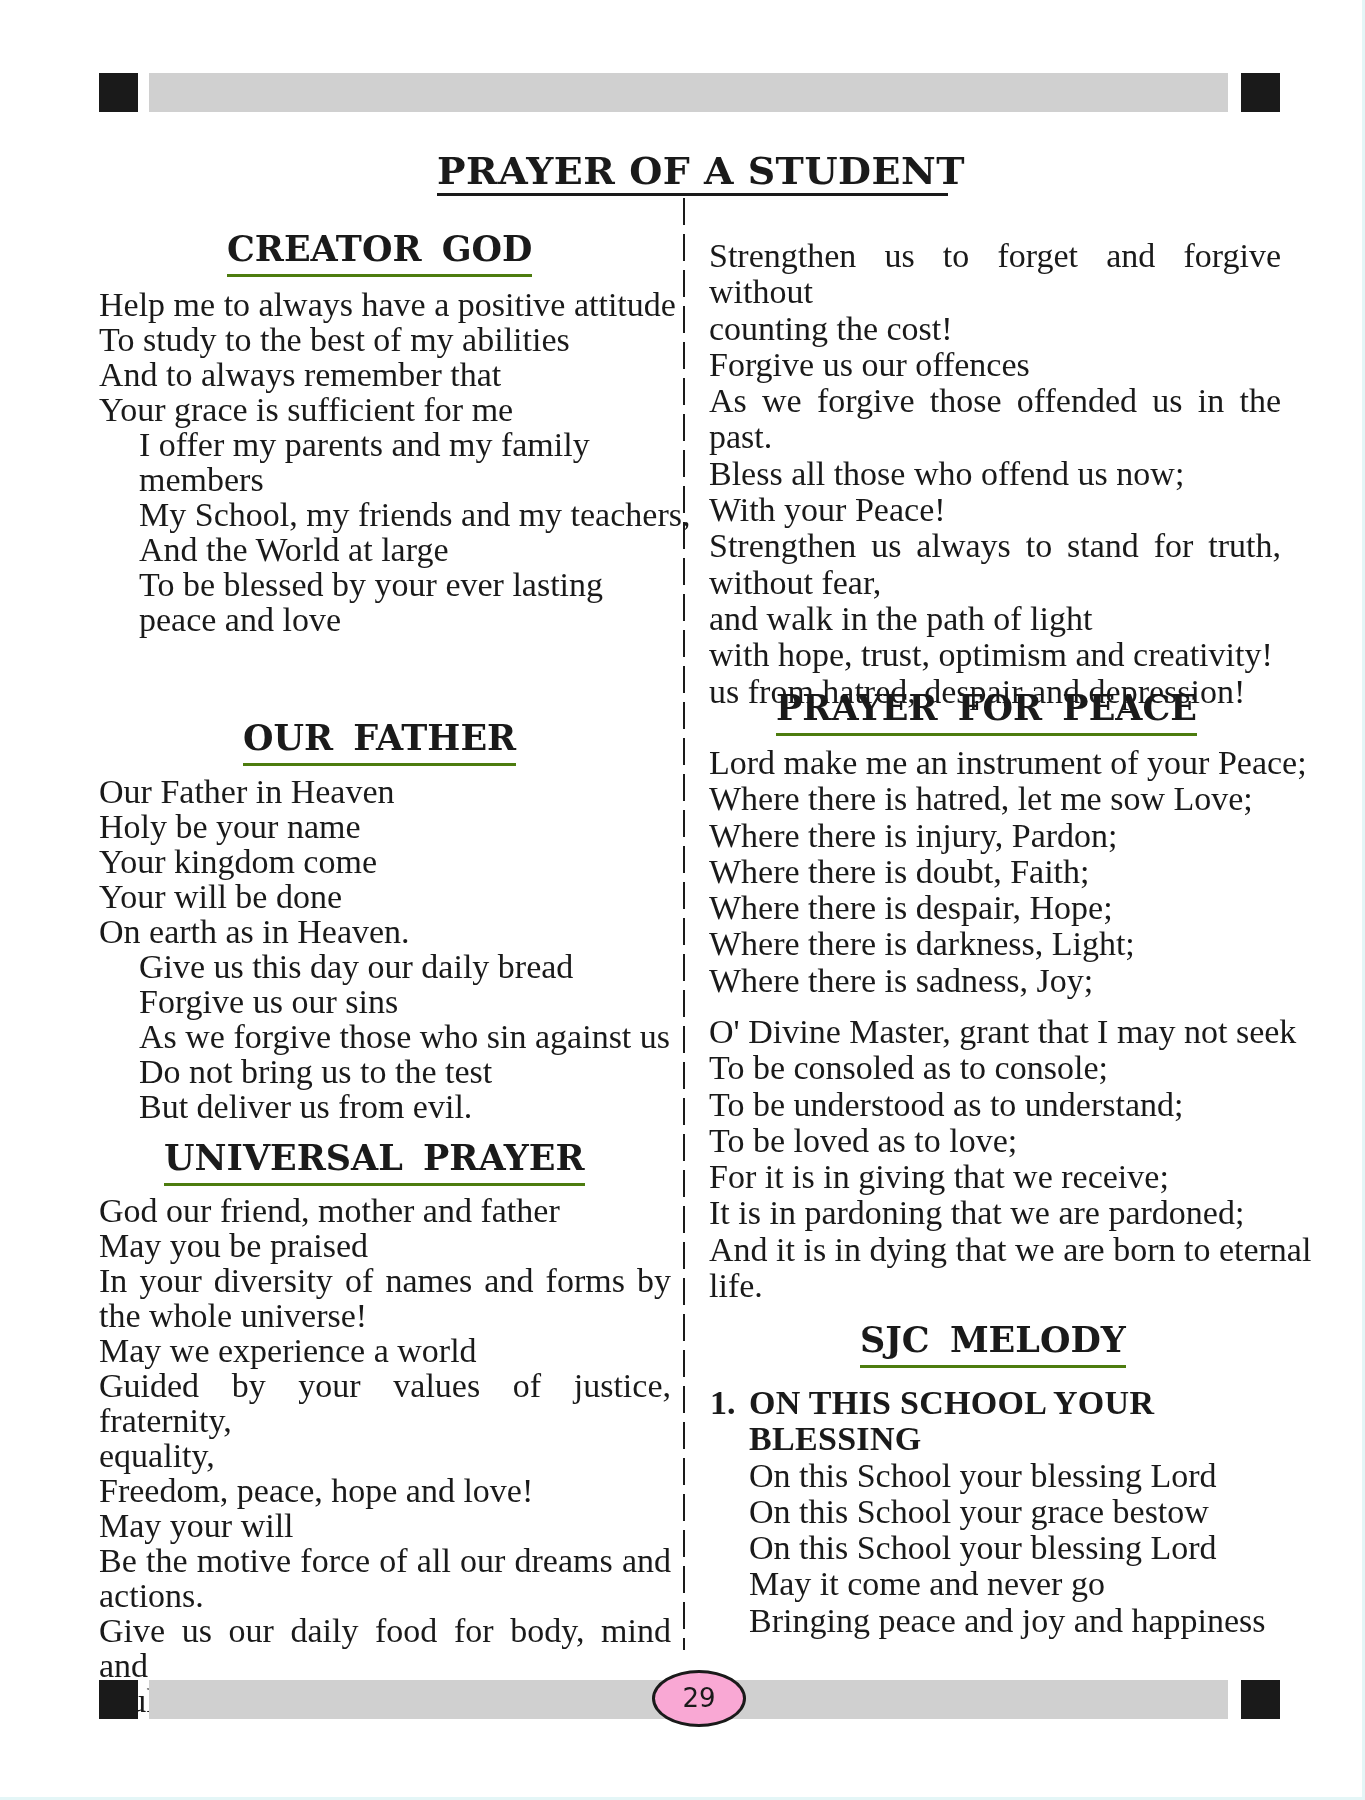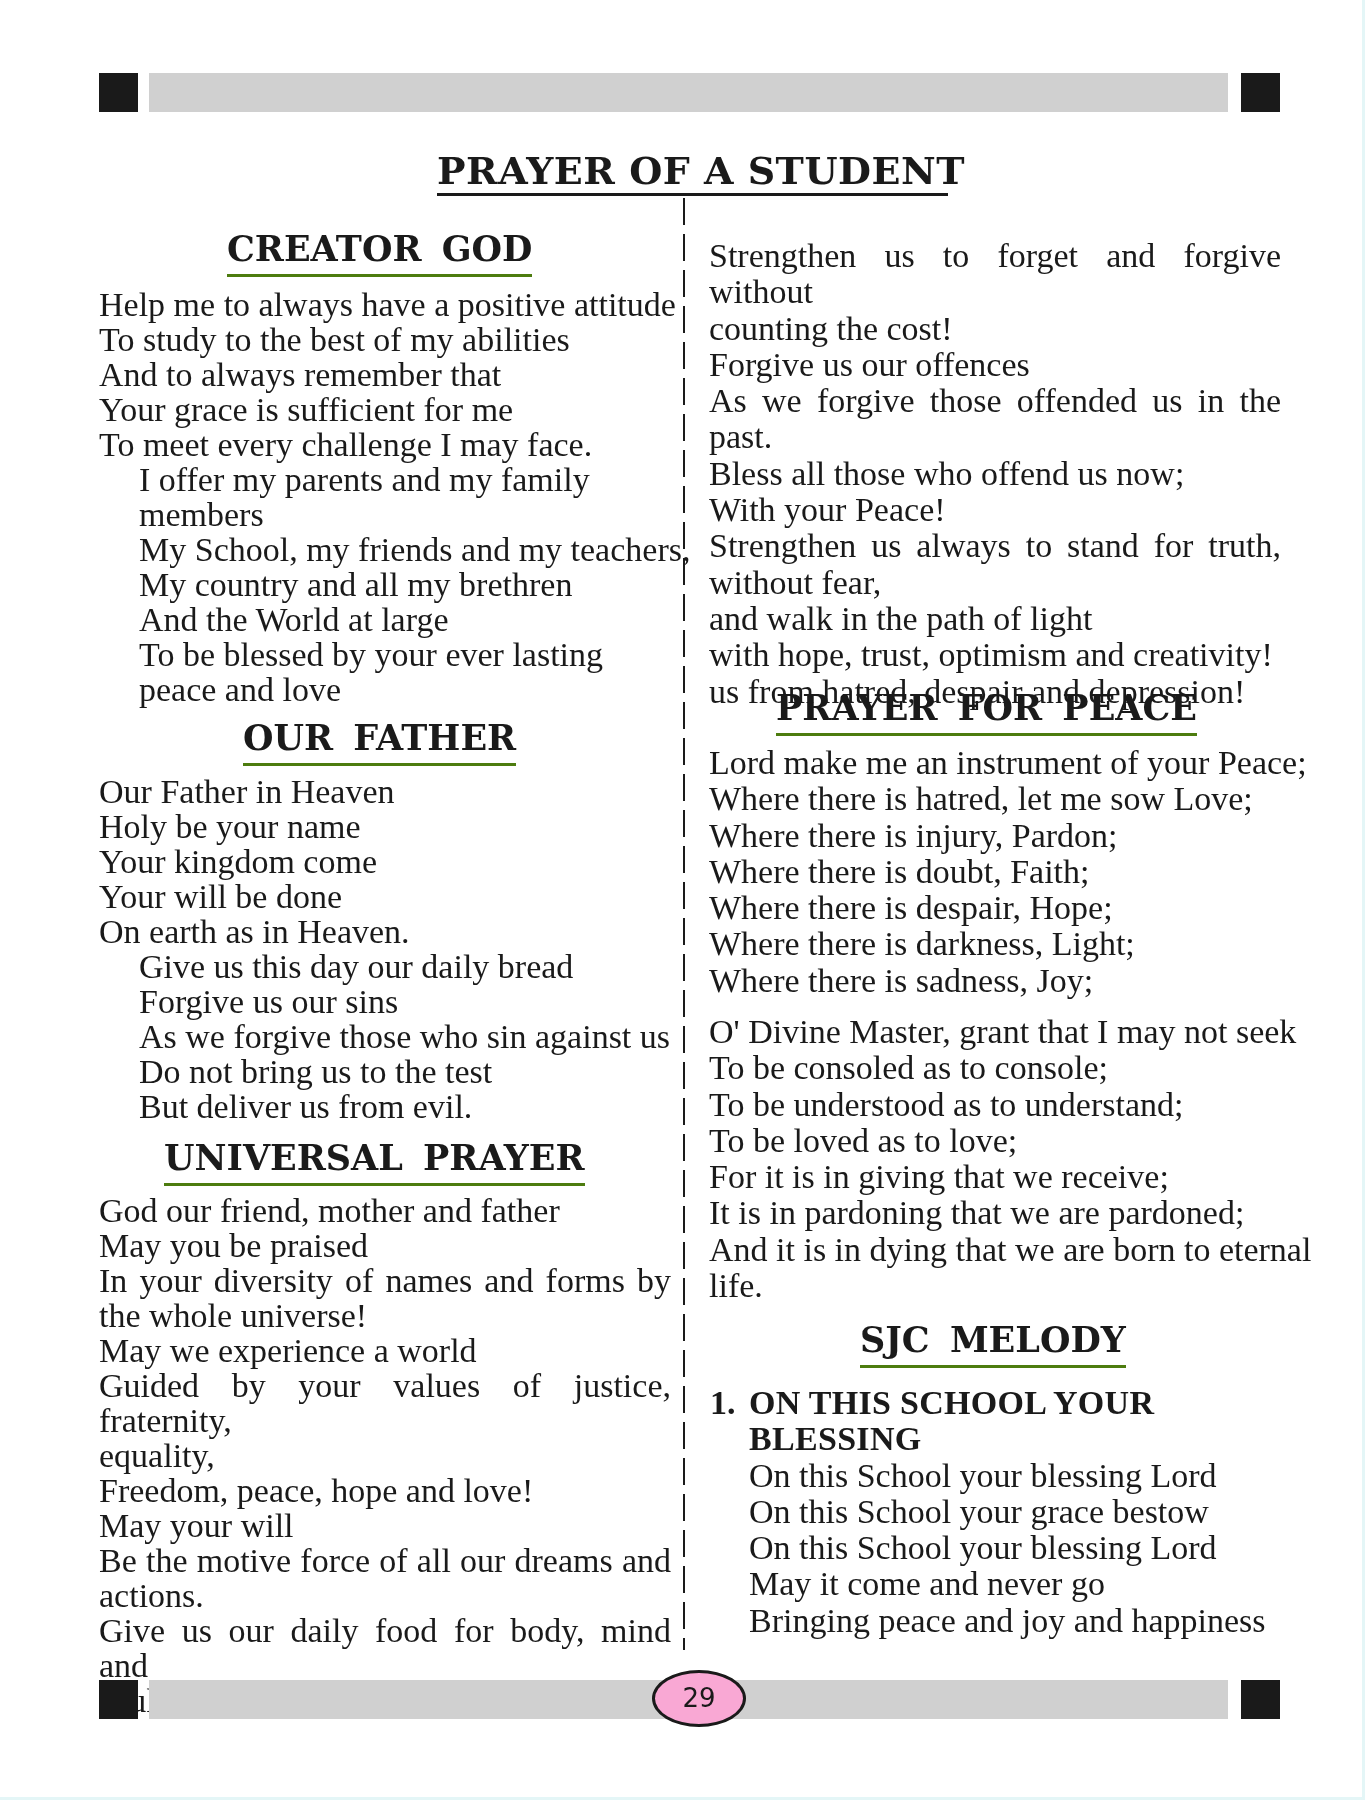--- a/index.html
+++ b/index.html
@@ -57,25 +57,23 @@
 
 <div class="divider"></div>
 
 <div class="col" style="left:99px;top:0;">
   <div class="h" style="left:128px;top:228px;">CREATOR  GOD</div>
   <div class="lines l" style="top:287px;">
     <span class="ln">Help me to always have a positive attitude</span>
     <span class="ln">To study to the best of my abilities</span>
     <span class="ln">And to always remember that</span>
     <span class="ln">Your grace is sufficient for me</span>
-    <span class="ln">To meet every challenge I may face.</span>
     <span class="ln ind">I offer my parents and my family</span>
     <span class="ln ind">members</span>
     <span class="ln ind">My School, my friends and my teachers,</span>
-    <span class="ln ind">My country and all my brethren</span>
     <span class="ln ind">And the World at large</span>
     <span class="ln ind">To be blessed by your ever lasting</span>
     <span class="ln ind">peace and love</span>
   </div>
 
   <div class="h" style="left:144px;top:717px;">OUR  FATHER</div>
   <div class="lines l" style="top:774px;">
     <span class="ln">Our Father in Heaven</span>
     <span class="ln">Holy be your name</span>
     <span class="ln">Your kingdom come</span>

